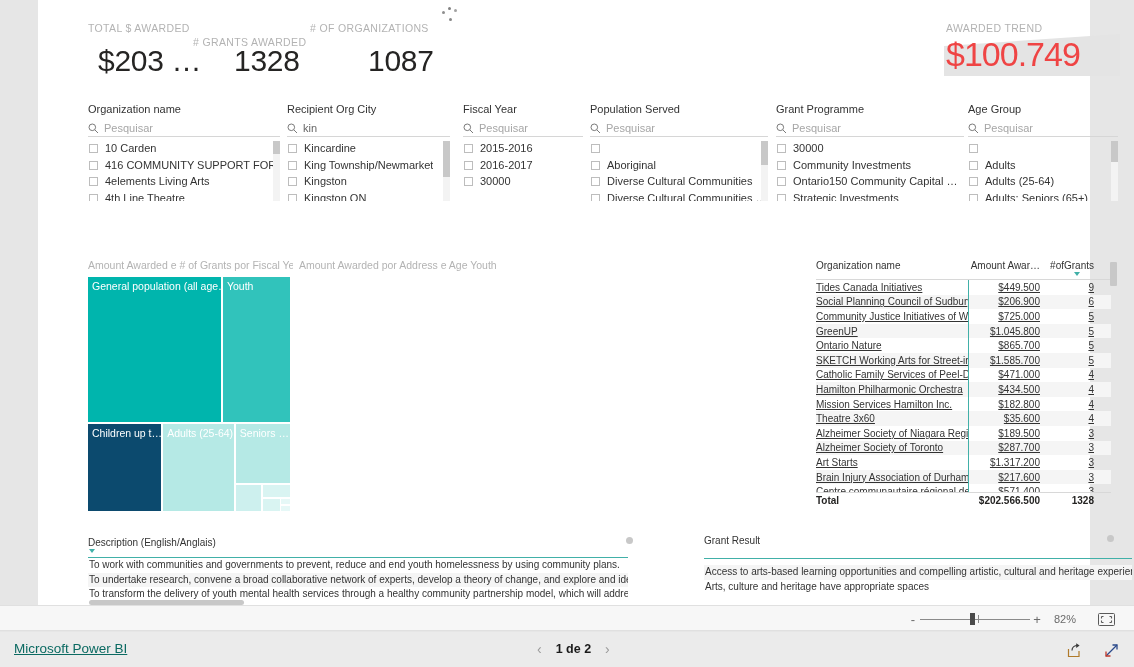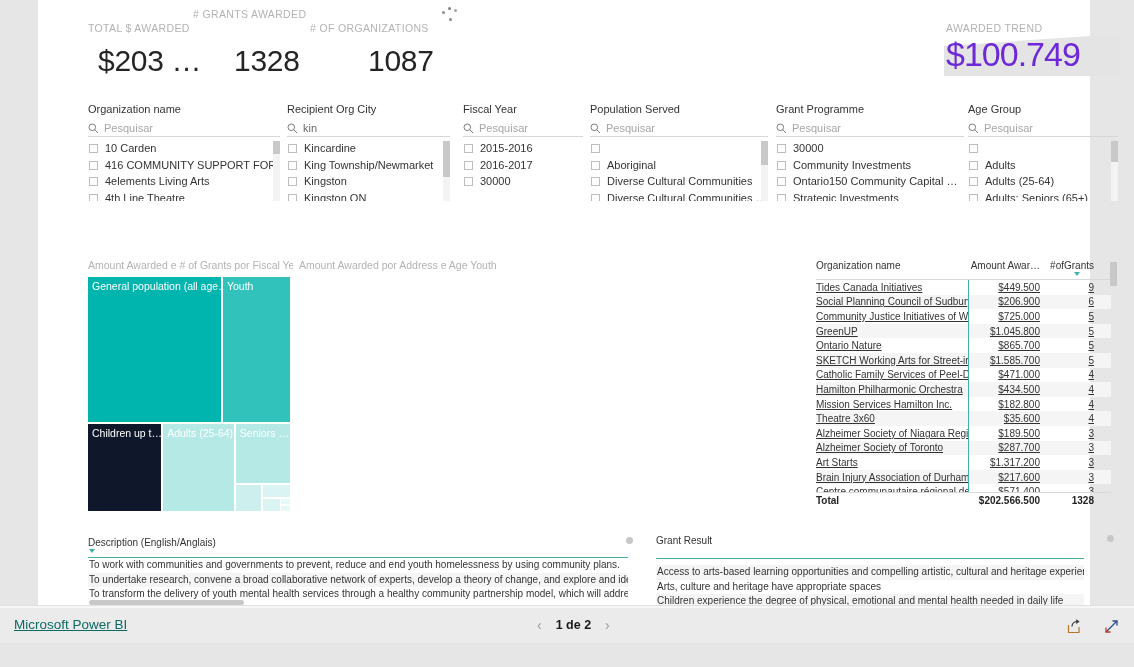--- a/index.html
+++ b/index.html
@@ -46,38 +46,38 @@
     color: #b3b3b3; white-space: nowrap;
   }
   .kpi-value {
     position: absolute;
     font-size: 30px; color: #252423; font-weight: 300;
     white-space: nowrap; letter-spacing: -.3px;
   }
 
   #kpi1-label { left: 50px;  top: 22px; }
   #kpi1-value { left: 60px;  top: 44px; }
-  #kpi2-label { left: 155px; top: 8px; }
+  #kpi2-label { left: 155px; top: 36px; }
   #kpi2-value { left: 196px; top: 44px; }
   #kpi3-label { left: 272px; top: 22px; }
   #kpi3-value { left: 330px; top: 44px; }
 
   
   #trend-label {
     position: absolute; left: 908px; top: 22px;
     font-size: 10.5px; letter-spacing: .35px; color: #b3b3b3;
     white-space: nowrap;
   }
   #trend-area {
     position: absolute; left: 906px; top: 34px;
     width: 176px; height: 42px;
   }
   #trend-value {
     position: absolute; left: 908px; top: 35px;
-    font-size: 34px; font-weight: 300; color: #6d28d9;
+    font-size: 34px; font-weight: 300; color: #ef4444;
     letter-spacing: -1px; white-space: nowrap;
   }
 
   
   .slicer { position: absolute; top: 103px; }
   .slicer-title {
     font-size: 11px; color: #333; margin-bottom: 5px;
     white-space: nowrap; overflow: hidden;
   }
   .slicer-search {
@@ -265,21 +265,21 @@
   #zoom-pct {
     font-size: 11px; color: #6b6b6b; width: 42px; text-align: center;
   }
   #fit-btn {
     width: 24px; height: 18px; margin-left: 8px;
     display: flex; align-items: center; justify-content: center;
   }
 
   
   #footer {
-    position: absolute; left: 0; top: 608px;
+    position: absolute; left: 0; top: 632px;
     width: 1134px; height: 35px;
     background: #ebebeb;
   }
   #pbi-link {
     position: absolute; left: 14px; top: 9px;
     font-size: 13.5px; color: #0b6a62;
     text-decoration: underline; cursor: pointer;
   }
   #pager {
     position: absolute; left: 537px; top: 9px;
@@ -501,21 +501,21 @@
 
     <div class="viz-title" id="tm-title">Amount Awarded e # of Grants por Fiscal Yea…</div>
     <div class="viz-title" id="addr-title">Amount Awarded por Address e Age Youth</div>
     <div id="treemap">
         <div class="tile" style="left: 0%; top: 0%; width: 65.8%; height: 62%; background: rgb(0, 181, 173);">
           <span>General population (all age…</span>
         </div>
         <div class="tile" style="left: 66.8%; top: 0%; width: 33.2%; height: 62%; background: rgb(49, 195, 187);">
           <span>Youth</span>
         </div>
-        <div class="tile" style="left: 0%; top: 63%; width: 36.2%; height: 37%; background: #0f172a;">
+        <div class="tile" style="left: 0%; top: 63%; width: 36.2%; height: 37%; background: #0c4a6e;">
           <span>Children up t…</span>
         </div>
         <div class="tile" style="left: 37.2%; top: 63%; width: 35%; height: 37%; background: rgb(181, 233, 229);">
           <span>Adults (25-64)</span>
         </div>
         <div class="tile" style="left: 73.2%; top: 63%; width: 26.8%; height: 25%; background: rgb(181, 233, 229);">
           <span>Seniors …</span>
         </div>
         <div class="tile" style="left: 73.2%; top: 89%; width: 12.5%; height: 11%; background: rgb(205, 240, 238);"></div>
         <div class="tile" style="left: 86.5%; top: 89%; width: 13.5%; height: 5%; background: rgb(217, 244, 242);"></div>
@@ -628,28 +628,27 @@
       </div>
       <div class="tpanel-body" id="desc-body" style="height:46px;">
           <div class="trow">To work with communities and governments to prevent, reduce and end youth homelessness by using community plans.</div>
           <div class="trow alt">To undertake research, convene a broad collaborative network of experts, develop a theory of change, and explore and identify other possib</div>
           <div class="trow">To transform the delivery of youth mental health services through a healthy community partnership model, which will address the root caus</div>
         </div>
       <div id="desc-hscroll"></div>
     </div>
     <div class="dot-handle" style="left:588px; top:537px;"></div>
 
-    <div class="tpanel" id="result-panel" style="left:618px; top:535px; width:428px; height:70px;">
+    <div class="tpanel" id="result-panel" style="left:666px; top:535px; width:428px; height:70px;">
       <div class="tpanel-head" style="padding-bottom:12px;">
         <span>Grant Result</span>
       </div>
       <div class="tpanel-body" id="result-body" style="height:44px; margin-top:6px;">
           <div class="trow alt">Access to arts-based learning opportunities and compelling artistic, cultural and heritage experiences</div>
           <div class="trow">Arts, culture and heritage have appropriate spaces</div>
-          <div class="trow alt">Children experience the degree of physical, emotional and mental health needed in daily life</div>
         </div>
     </div>
     <div class="dot-handle" style="left:1069px; top:535px;"></div>
 
   </div>
 </div>
 
 <div id="zoombar">
   <div id="zoom-controls">
     <div class="zm-sign">-</div>

